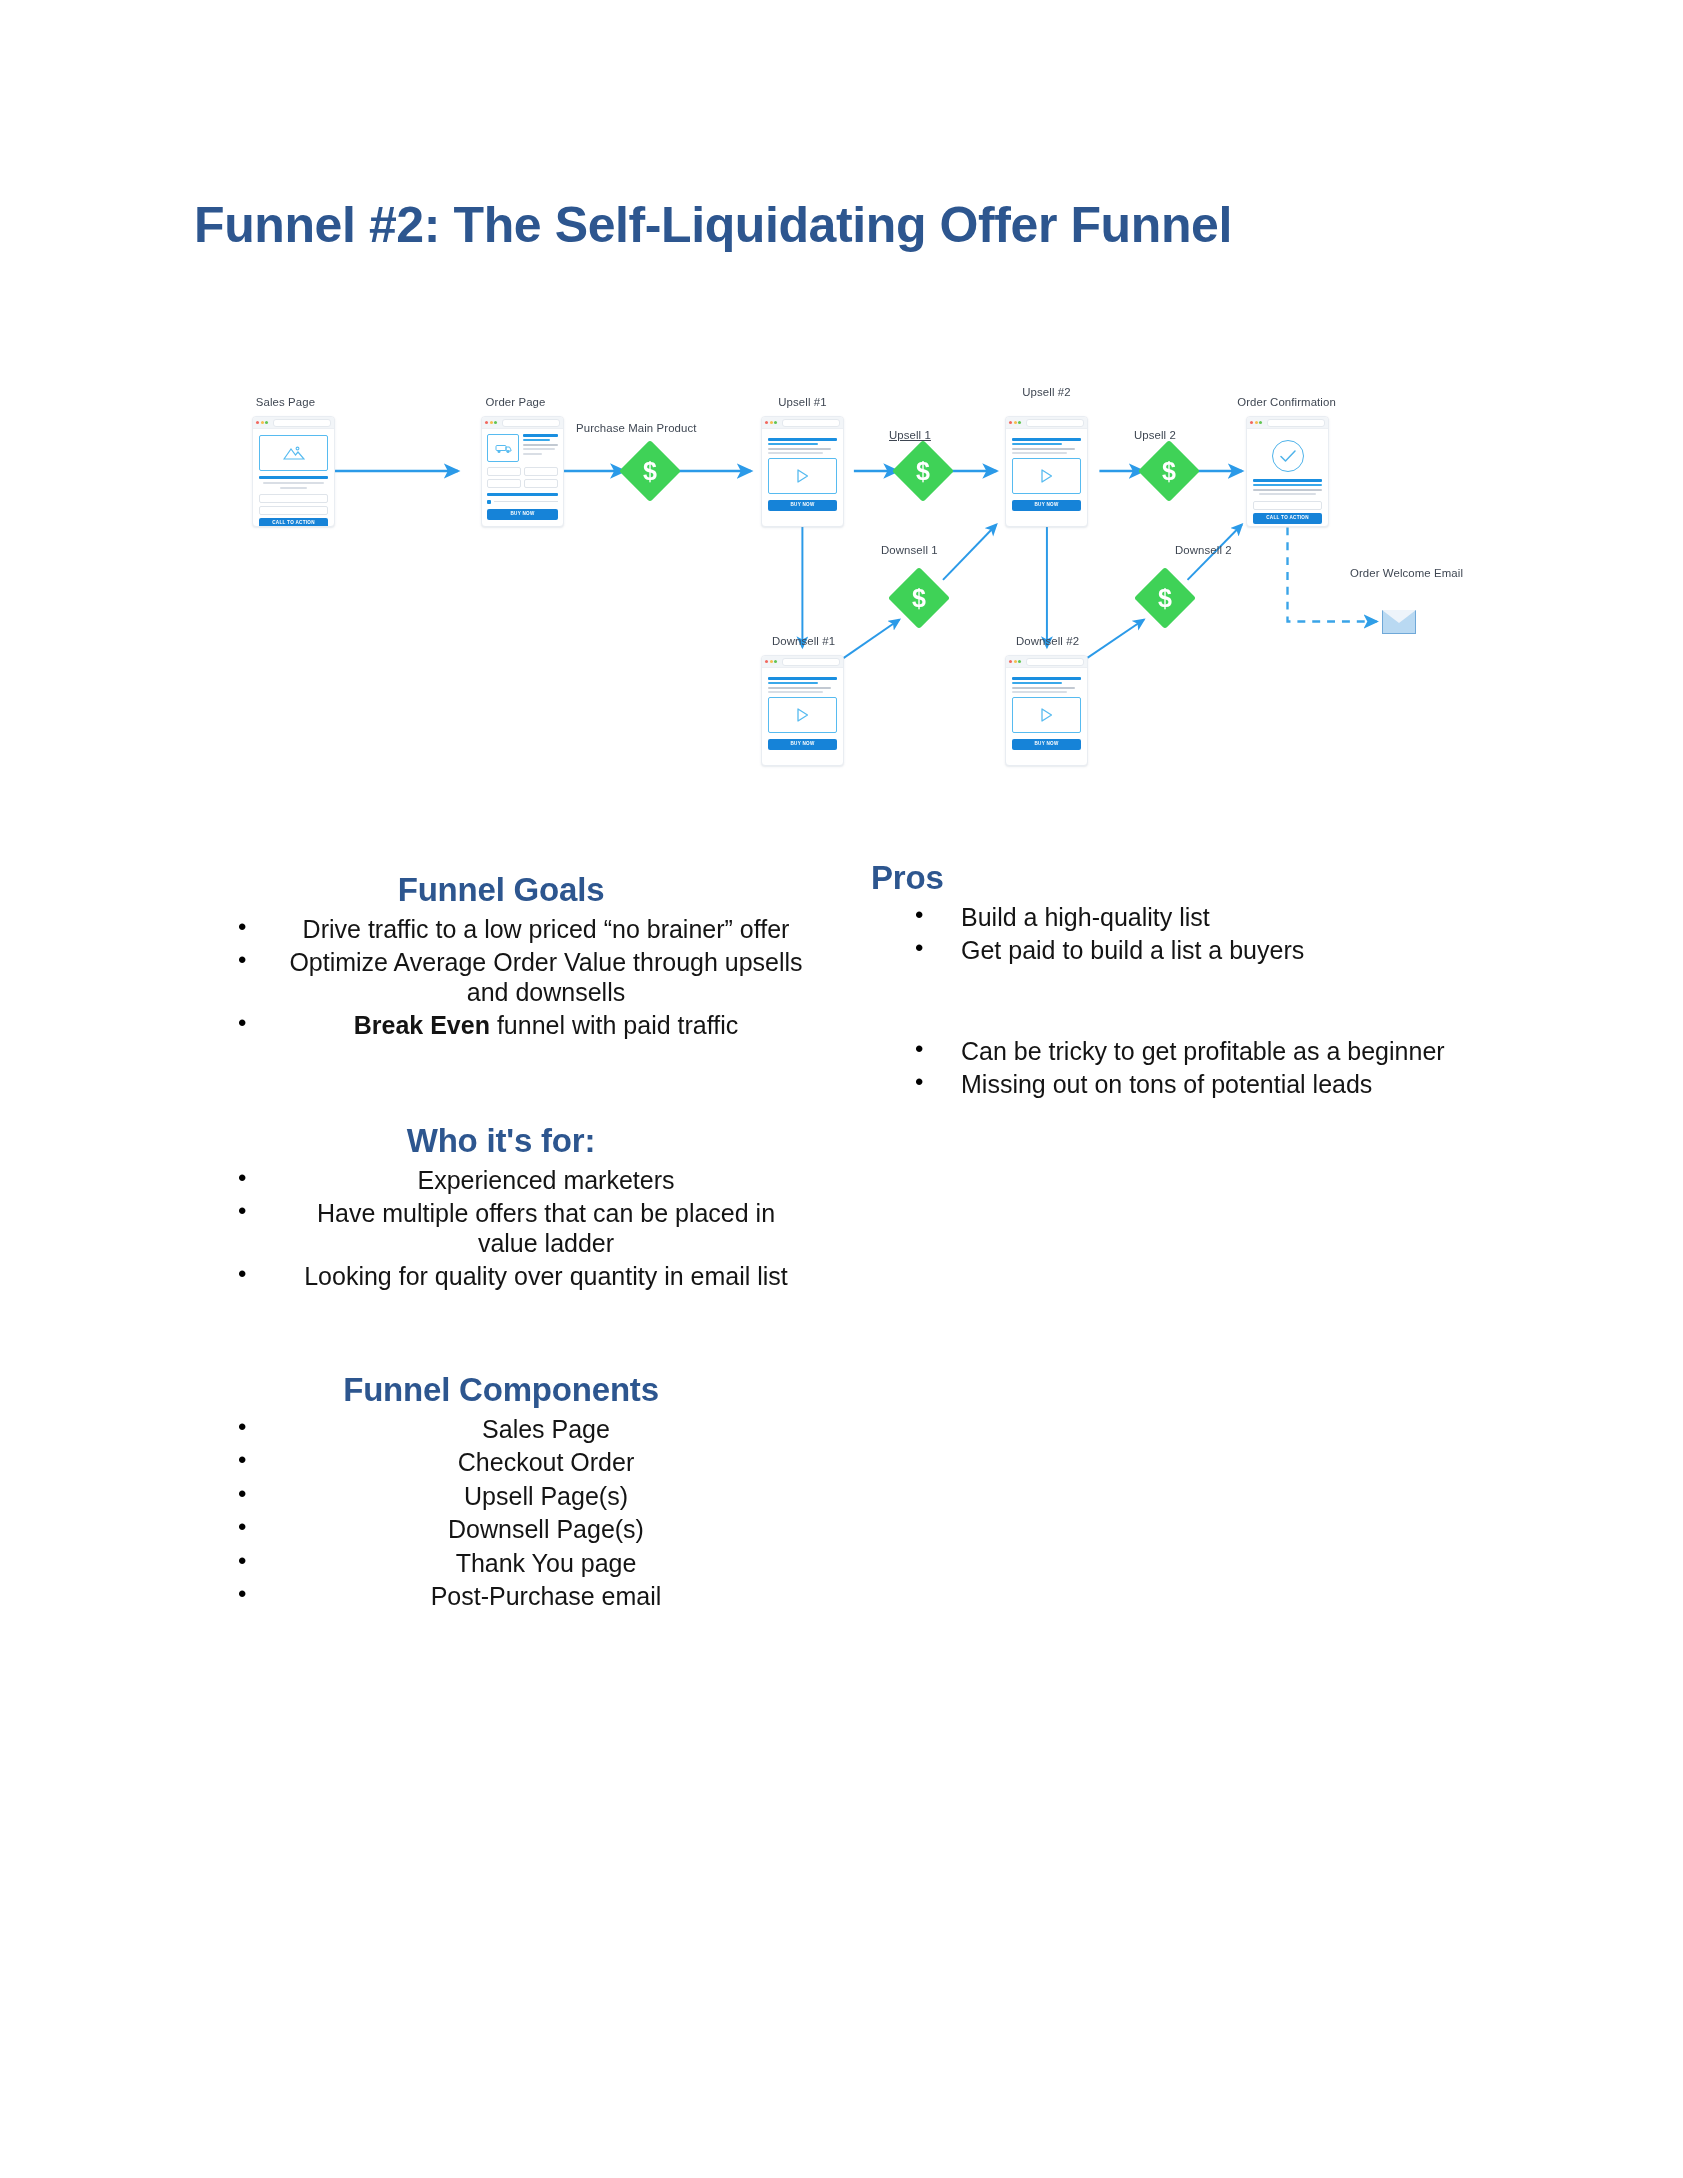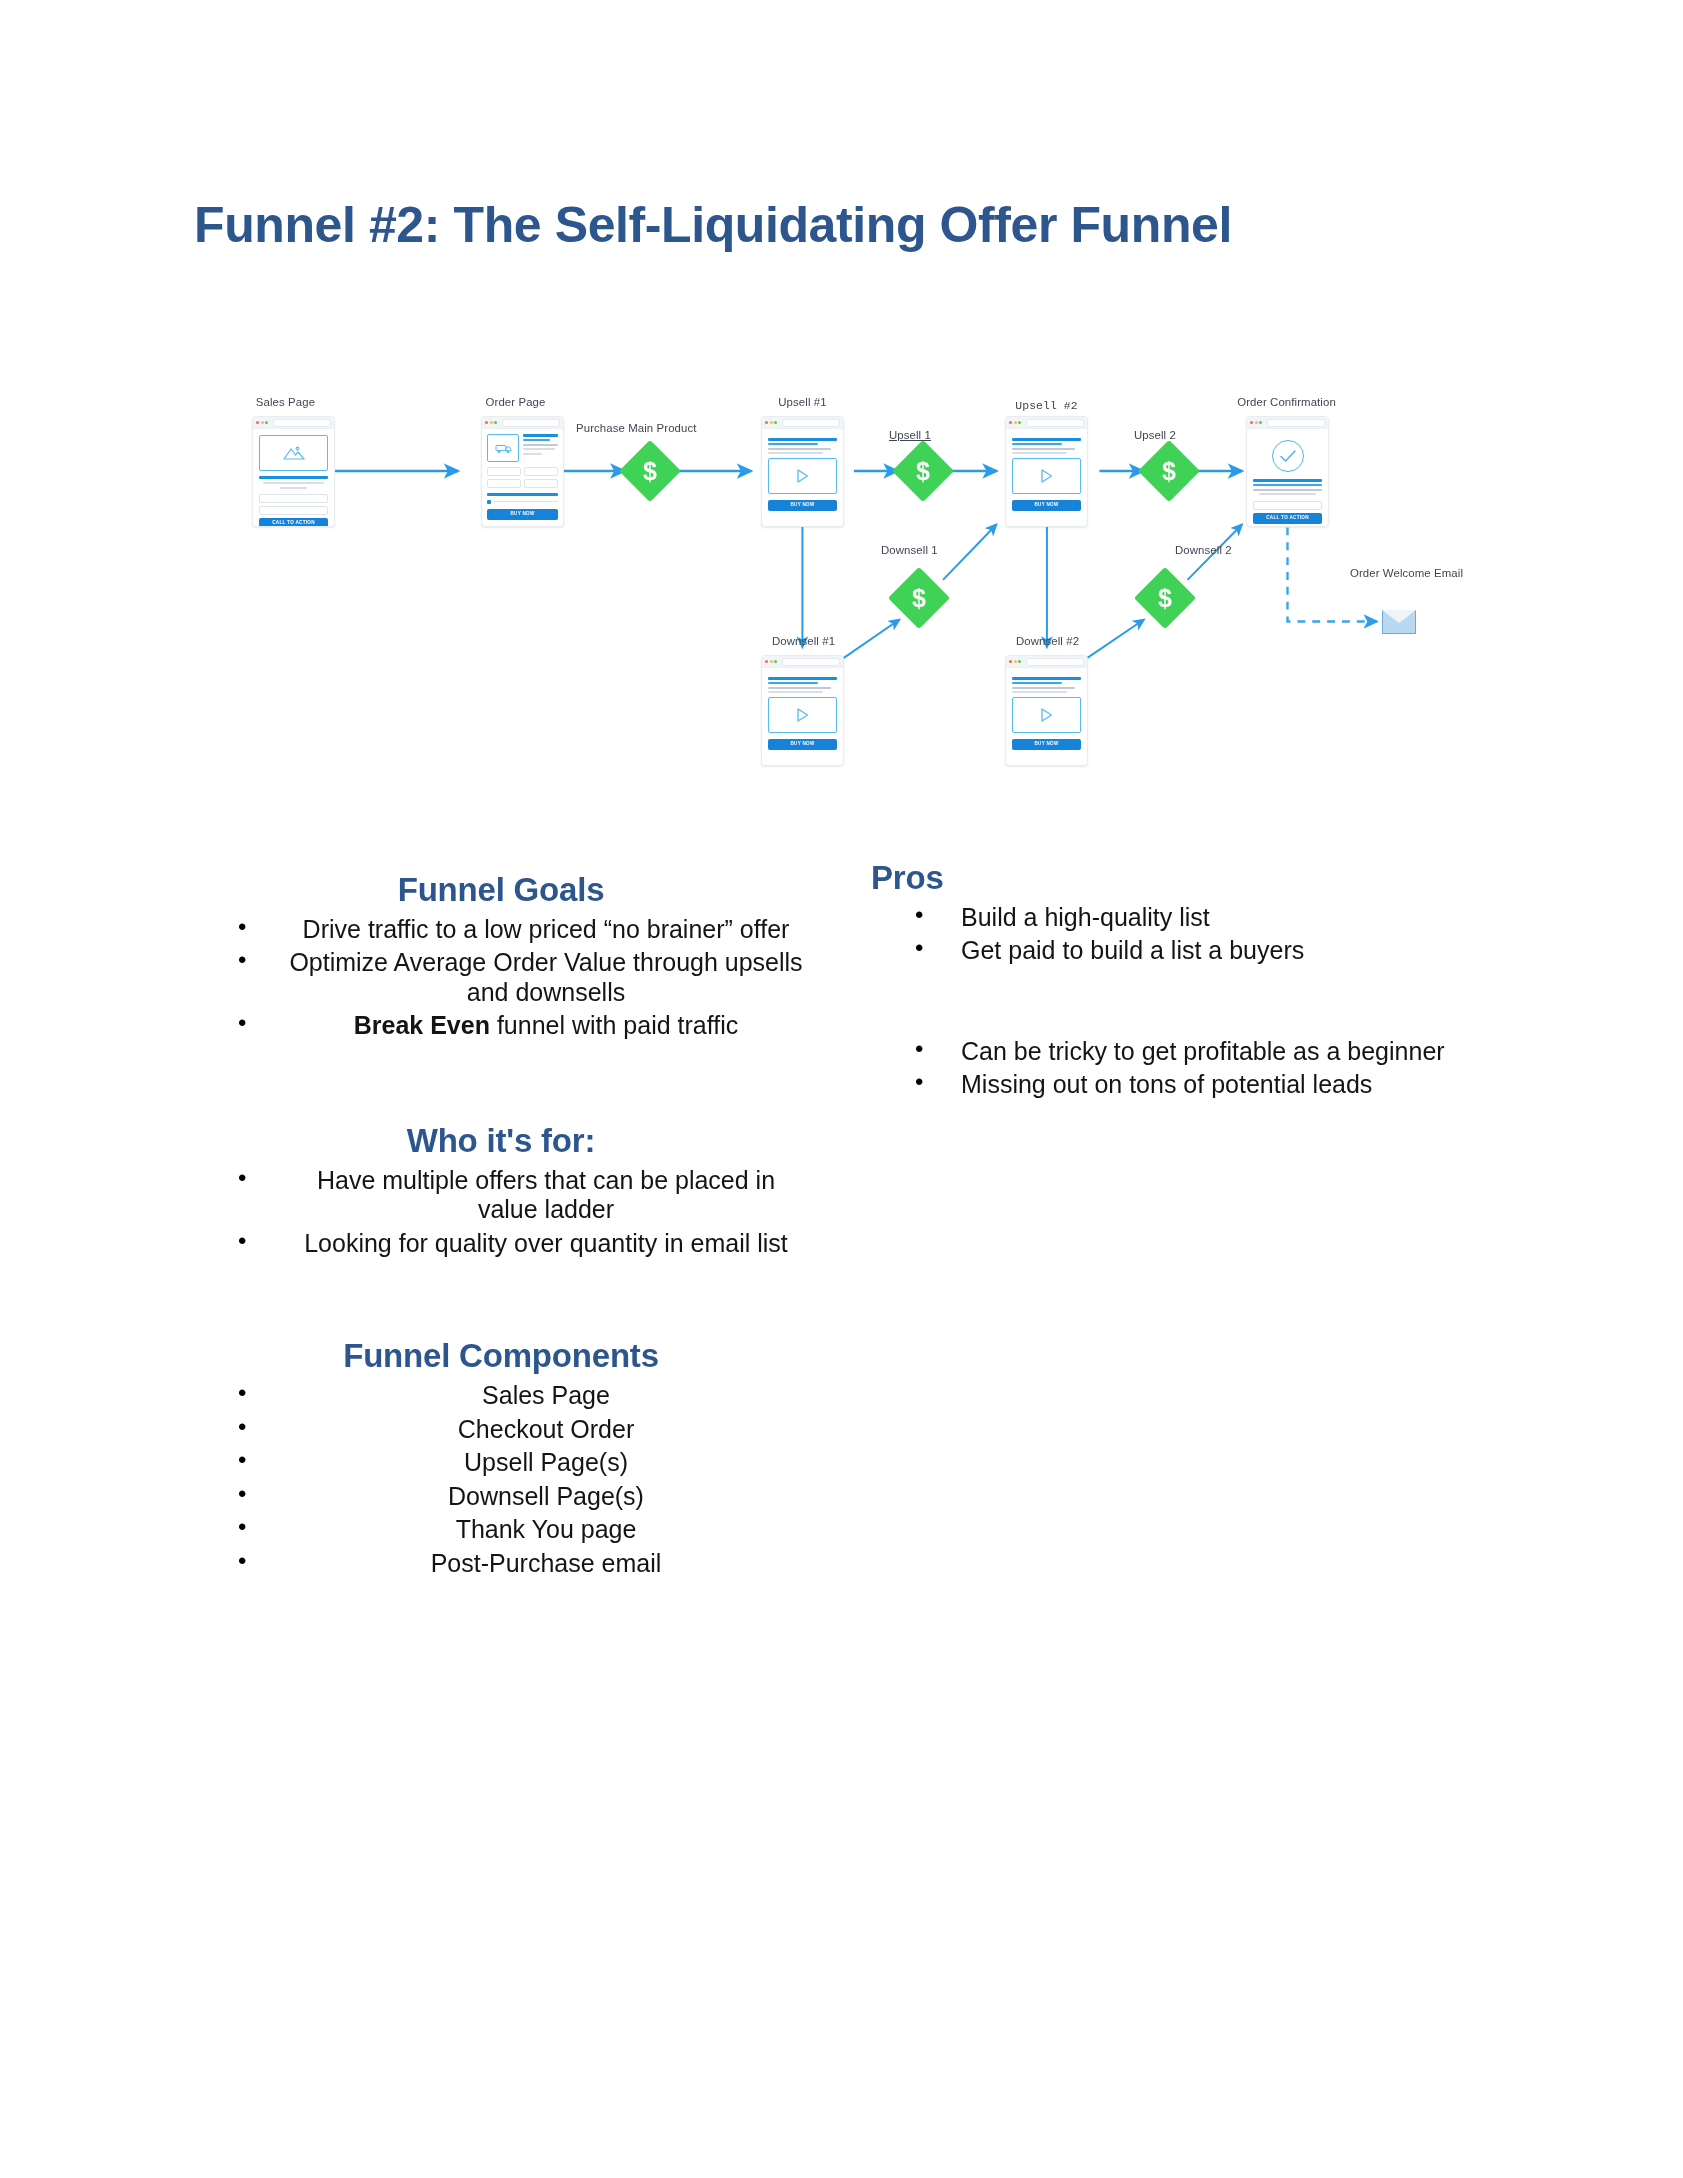--- a/index.html
+++ b/index.html
@@ -251,21 +251,21 @@
       <line x1="866" y1="288" x2="925" y2="248" stroke="#2b9ae8" stroke-width="2" marker-end="url(#ah)"></line>
 
       <line x1="969" y1="208" x2="1024" y2="152" stroke="#2b9ae8" stroke-width="2" marker-end="url(#ah)"></line>
 
       <path d="M1070 155 L1070 250 L1160 250" fill="none" stroke="#3aa4e8" stroke-width="2.4" stroke-dasharray="8 7" marker-end="url(#ahd)"></path>
     </svg>
 
     <div class="node-label" style="left:18px;  top:22px; width:79px;">Sales Page</div>
     <div class="node-label" style="left:248px; top:22px; width:79px;">Order Page</div>
     <div class="node-label" style="left:535px; top:22px; width:79px;">Upsell #1</div>
-    <div class="node-label" style="left:779px; top:26px; width:79px;font-family:Liberation Mono, monospace;">Upsell #2</div>
+    <div class="node-label" style="left:779px; top:12px; width:79px;">Upsell #2</div>
     <div class="node-label" style="left:1000px;top:22px; width:117px;">Order Confirmation</div>
     <div class="node-label" style="left:535px; top:261px;width:81px;">Downsell #1</div>
     <div class="node-label" style="left:779px; top:261px;width:81px;">Downsell #2</div>
     <div class="node-label" style="left:1109px;top:193px;width:139px;">Order Welcome Email</div>
 
     <div class="edge-label" style="left:348px; top:48px;">Purchase Main Product</div>
     <div class="edge-label" style="left:661px; top:55px;text-decoration:underline;">Upsell 1</div>
     <div class="edge-label" style="left:906px; top:55px;">Upsell 2</div>
     <div class="edge-label" style="left:653px; top:170px;">Downsell 1</div>
     <div class="edge-label" style="left:899px; top:170px;margin-left:48px;">Downsell 2</div>
@@ -476,20 +476,21 @@
     <ul class="bul">
       <li><span>Drive traffic to a low priced “no brainer” offer</span></li>
       <li><span>Optimize Average Order Value through upsells and downsells</span></li>
       <li><b class="strong">Break Even</b><span> funnel with paid traffic</span></li>
     </ul>
 
     <div class="sp-l"></div>
 
     <h2 class="sec">Who it's for:</h2>
     <ul class="bul">
+      <li><span>Experienced marketers</span></li>
       <li><span>Have multiple offers that can be placed in value ladder</span></li>
       <li><span>Looking for quality over quantity in email list</span></li>
     </ul>
 
     <div class="sp-l2"></div>
 
     <h2 class="sec">Funnel Components</h2>
     <ul class="bul">
       <li><span>Sales Page</span></li>
       <li><span>Checkout Order</span></li>

